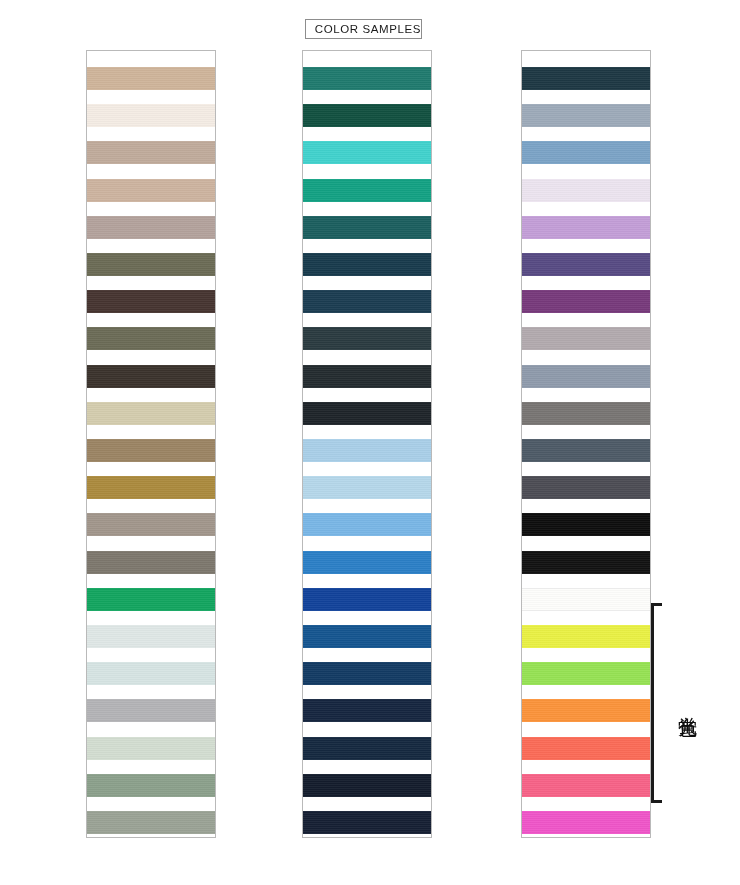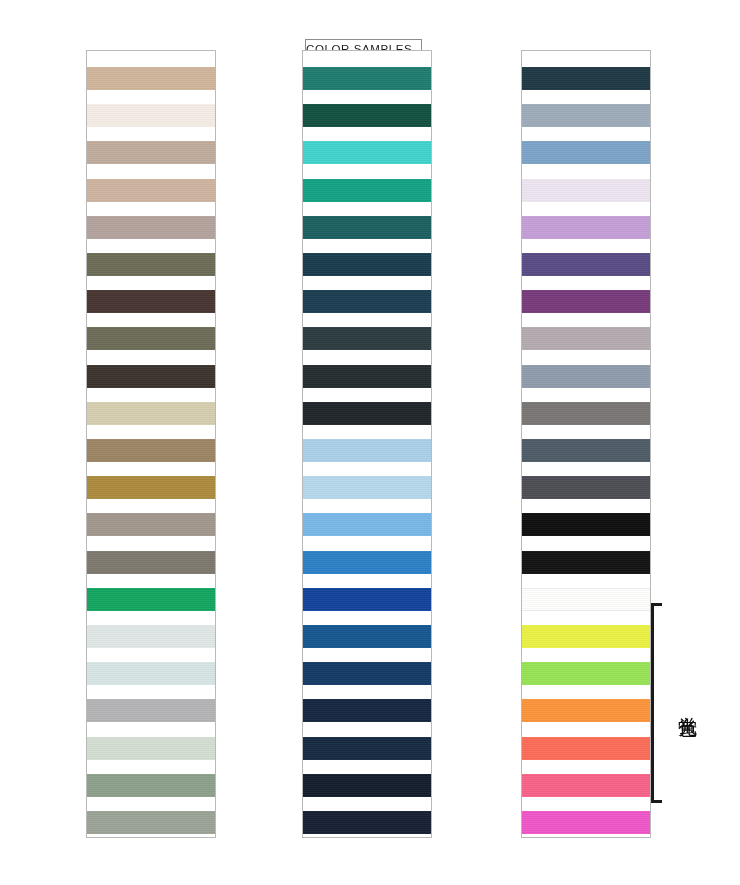--- a/index.html
+++ b/index.html
@@ -21,23 +21,22 @@
   #title-box {
     position: absolute;
     left: 305px;
     top: 19px;
     width: 117px;
     height: 20px;
     border: 1px solid #8d8d8d;
     background: #ffffff;
     display: flex;
     align-items: center;
-    justify-content: flex-start;
+    justify-content: flex-end;
     box-sizing: border-box;
-    margin-top: 20px;
   }
   #title-box .title-text {
     font-size: 11.5px;
     letter-spacing: 0.6px;
     color: #1a1a1a;
     white-space: nowrap;
   }
 
   
   .column {

